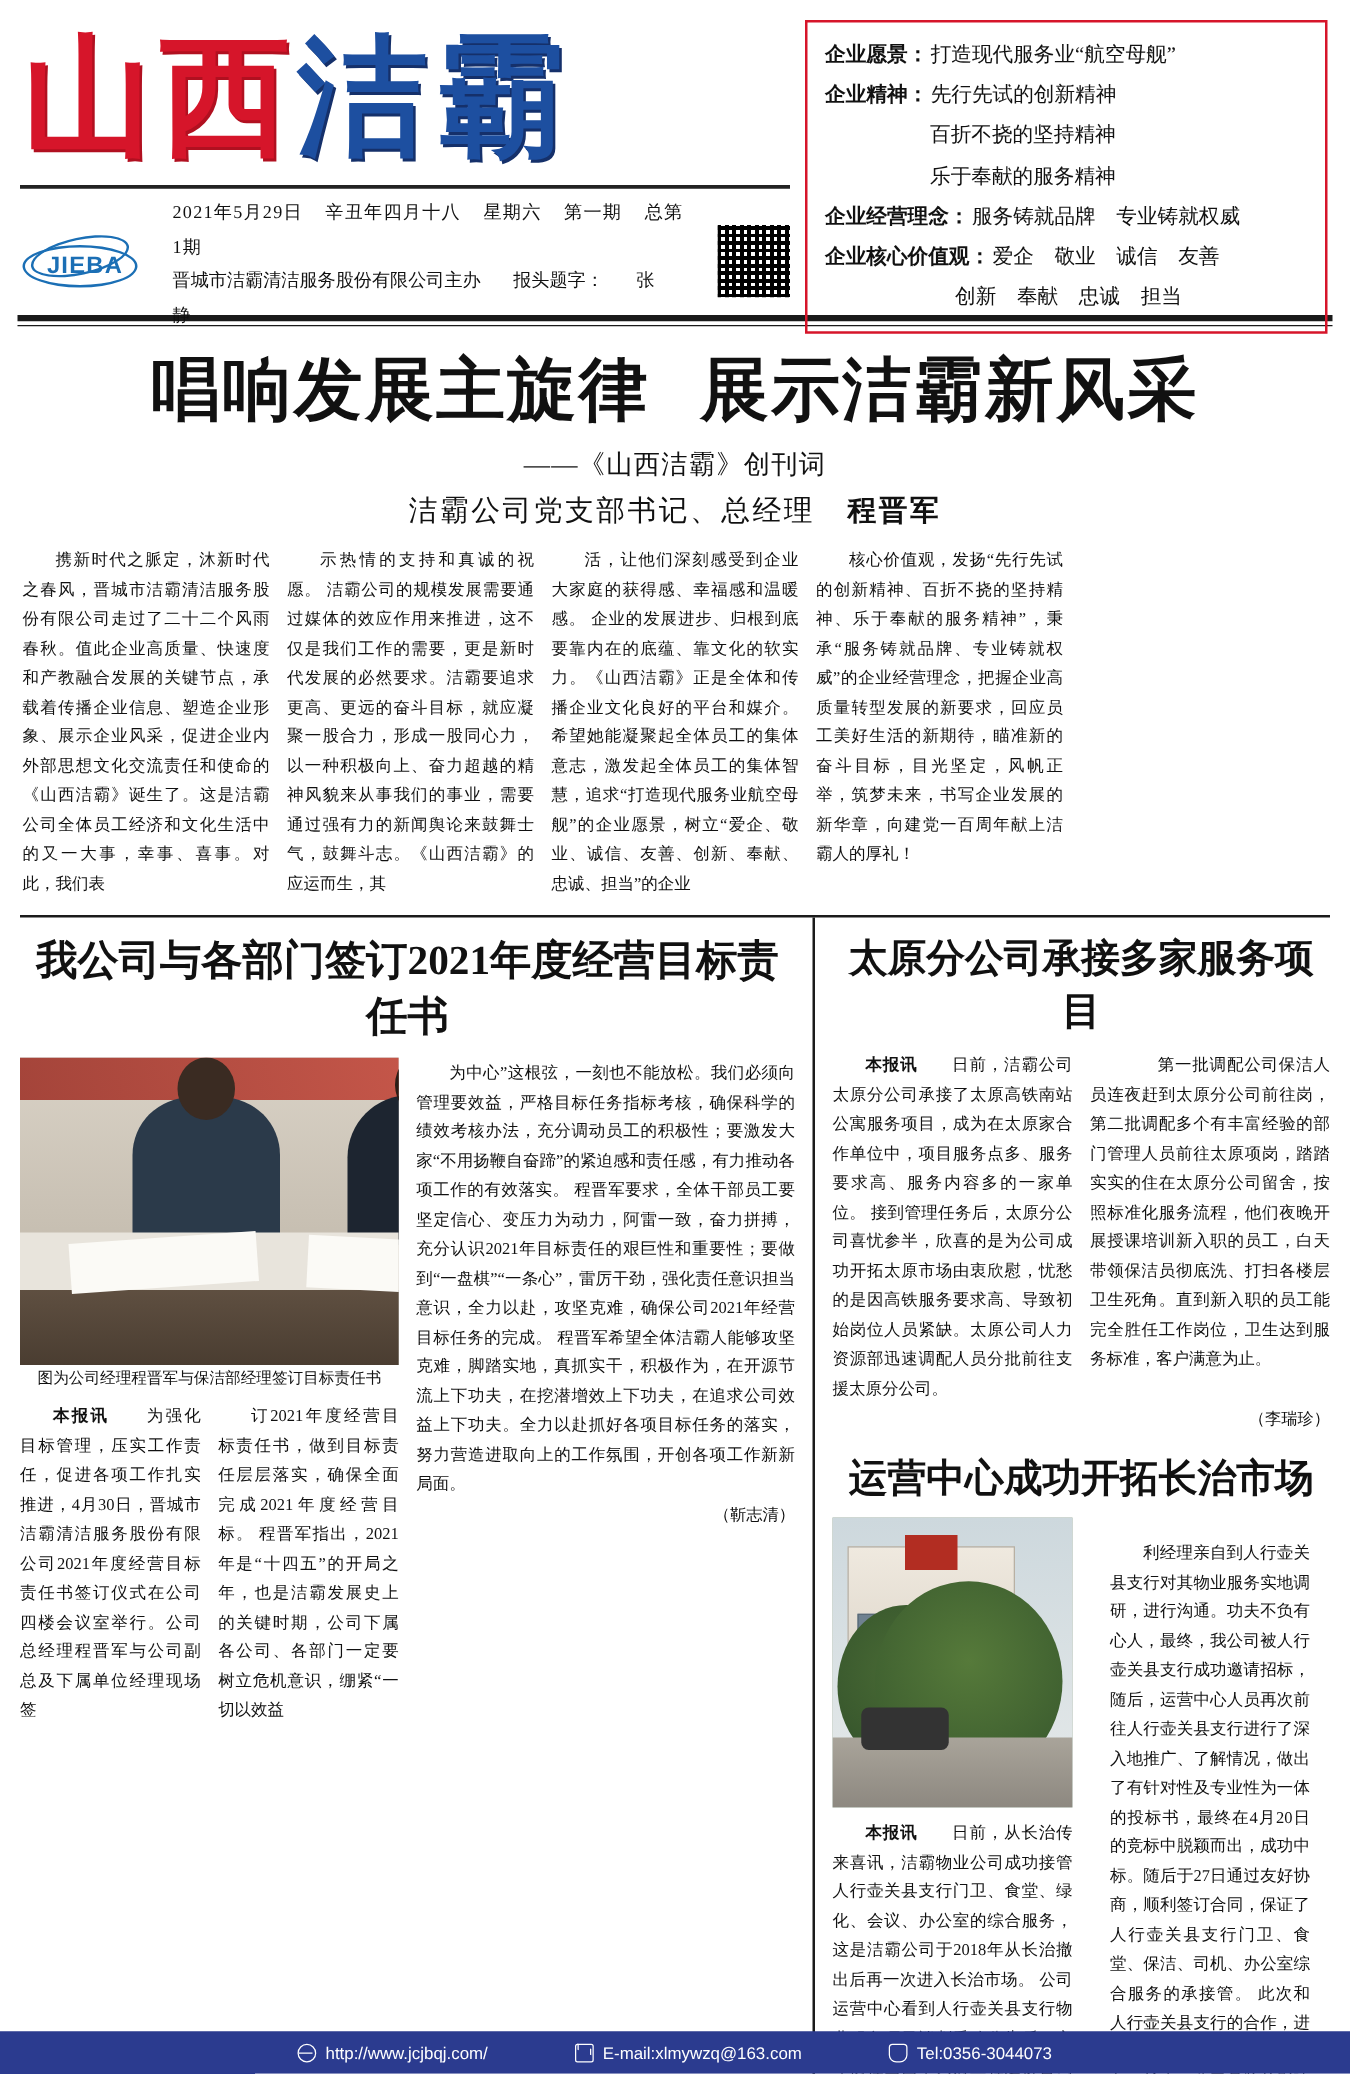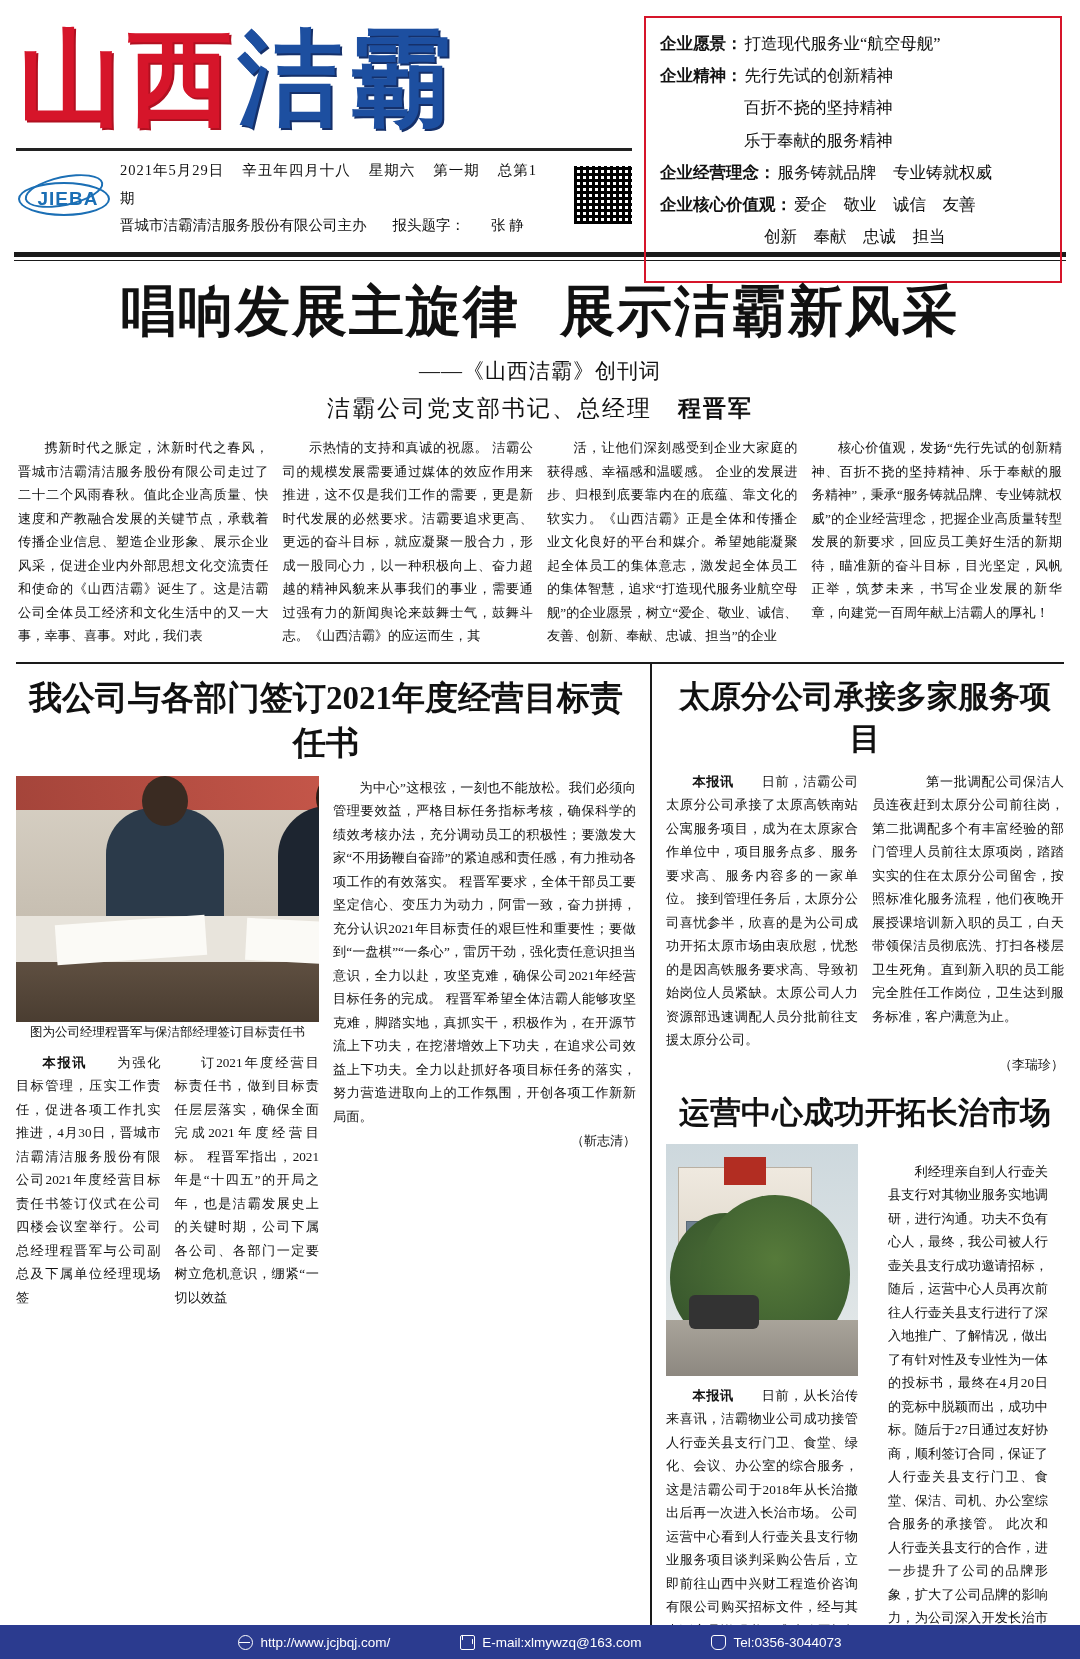--- a/index.html
+++ b/index.html
@@ -49,39 +49,39 @@
   }
   .logo-badge .ell2 {
     position: absolute; left: 6px; top: 2px; width: 80px; height: 30px;
     border: 2px solid #1b6fb5; border-radius: 50%; transform: rotate(-12deg);
   }
   .logo-badge .txt {
     position: absolute; left: 8px; top: 14px; width: 84px; text-align: center;
     font-size: 19px; font-weight: bold; color: #1b6fb5; letter-spacing: 1px;
     font-family: "Liberation Sans", sans-serif;
   }
-  .mast-meta { font-size: 14.5px; line-height: 1.9; }
+  .mast-meta { font-size: 14.5px; line-height: 1.9; margin-left: 18px; }
   .mast-meta .line1 { letter-spacing: 1px; }
   .mast-meta .line1 span { margin-right: 18px; }
   .mast-meta .line2 span { margin-right: 26px; }
   .qr {
     width: 62px; height: 62px; flex: 0 0 auto; margin-left: 8px; margin-top: -6px;
     background:
       repeating-linear-gradient(0deg, #000 0 3px, #fff 3px 6px),
       repeating-linear-gradient(90deg, #000 0 3px, #fff 3px 6px);
     background-blend-mode: multiply;
     border: 2px solid #fff;
   }
 
   
   .vision {
     flex: 1;
     border: 2px solid #d6152a;
     margin: 6px 4px 0 10px;
-    padding: 10px 14px 28px 14px;
+    padding: 10px 14px 12px 14px;
     font-size: 16.5px;
     line-height: 1.95;
     color: #111;
   }
   .vision b { font-weight: bold; }
   .vision .indent { padding-left: 84px; }
   .vision .indent2 { padding-left: 104px; }
   .vision .kv span.val { margin-left: 2px; }
 
   .thick-rule { height: 5px; background: #1a1a1a; margin: 6px 6px 0 6px; }
@@ -94,21 +94,21 @@
     font-family: "Liberation Serif", serif;
   }
   .headline .gap { display: inline-block; width: 40px; }
   .subheadline { font-size: 21px; margin-top: 8px; letter-spacing: 1px; }
   .byline { font-size: 23px; margin-top: 8px; letter-spacing: 2px; }
   .byline .name { margin-left: 26px; font-weight: bold; }
 
   
   .lead-cols {
     display: grid;
-    grid-template-columns: repeat(4, 1fr);
+    grid-template-columns: repeat(5, 1fr);
     gap: 14px;
     margin: 12px 10px 0 10px;
     font-size: 13.2px;
     line-height: 1.78;
     text-align: justify;
   }
   .lead-cols p { margin: 0; text-indent: 2em; }
 
   .sep-rule { height: 2px; background: #1a1a1a; margin: 14px 8px 0 8px; }
 

